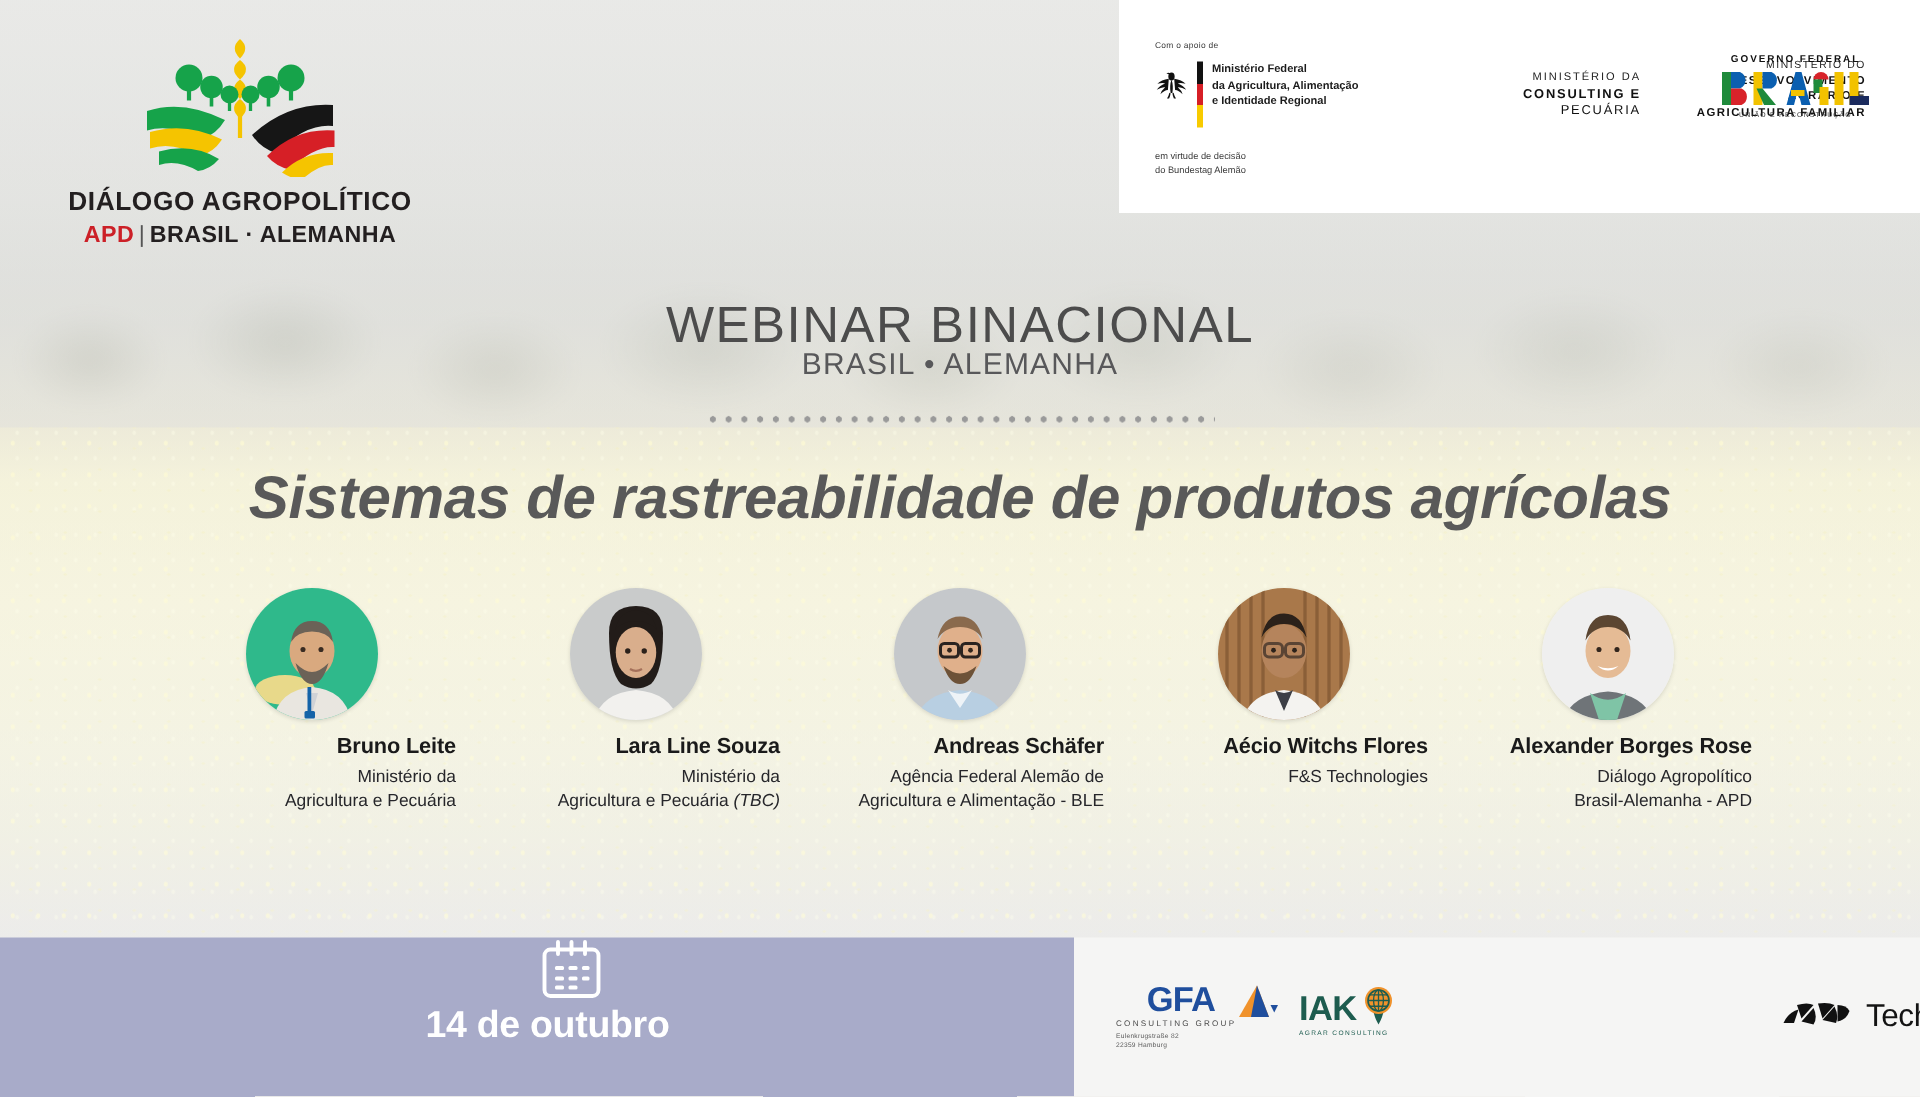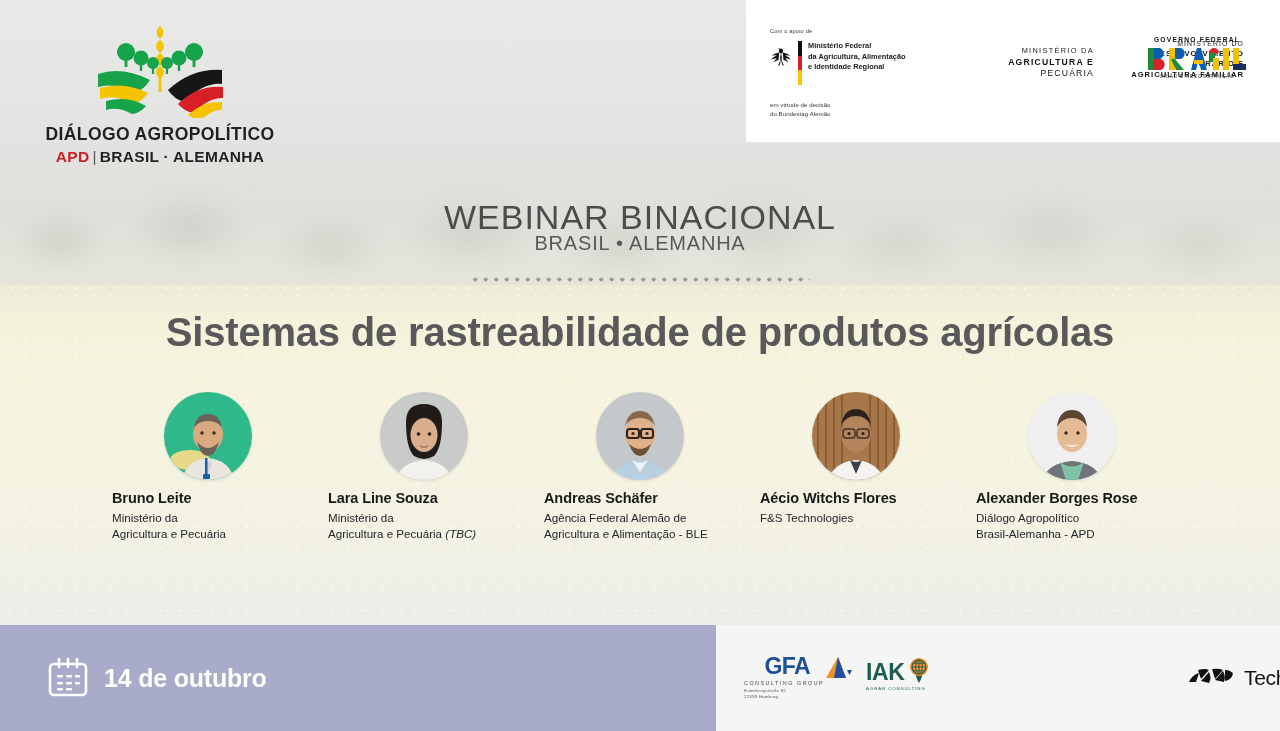--- a/index.html
+++ b/index.html
@@ -115,49 +115,49 @@
     position: absolute; left: 0; top: 232px; width: 1280px; text-align: center;
     font-size: 20px; letter-spacing: .8px; color: #58585a; font-weight: 400;
   }
   .dot-divider {
     position: absolute; left: 470px; top: 276px; width: 340px; height: 7px;
     background-image: radial-gradient(circle, #9a9a9a 1.9px, rgba(0,0,0,0) 2.2px);
     background-size: 10.5px 7px; background-repeat: repeat-x;
   }
   .main-title {
     position: absolute; left: 0; top: 310px; width: 1280px; text-align: center;
-    font-size: 40px; font-weight: bold; color: #595959; letter-spacing: -.2px;
+    font-size: 40px; font-weight: bold; color: #595959; letter-spacing: -.2px; font-style: italic;
   }
 
   
   .speakers {
     position: absolute; left: 0; top: 392px; width: 1280px;
     display: flex; justify-content: center; align-items: flex-start; gap: 24px;
   }
-  .speaker { width: 192px; text-align: left; }
+  .speaker { width: 192px; text-align: right; }
   .portrait {
     width: 88px; height: 88px; border-radius: 50%;
     margin: 0 auto 10px; overflow: hidden; position: relative;
     box-shadow: 0 1px 3px rgba(0,0,0,.12);
   }
   .portrait svg { display: block; width: 88px; height: 88px; }
   .sp-name {
     font-size: 14.5px; font-weight: bold; color: #1a1a1a; line-height: 1.2;
     letter-spacing: -.1px;
   }
   .sp-org {
     margin-top: 3px; font-size: 11.6px; color: #26262a; line-height: 1.33;
   }
   .sp-org em { font-style: italic; }
 
   
   .footer-left {
     position: absolute; left: 0; bottom: 0; width: 716px; height: 106px;
     background: #a8abc9;
-    display: flex; align-items: center;
+    display: flex; align-items: center; flex-direction: column;
   }
   .cal-icon { margin-left: 46px; width: 44px; height: 44px; flex: none; }
   .date-text {
     margin-left: 14px; font-size: 25px; font-weight: bold; color: #ffffff; letter-spacing: -.2px;
   }
   .time-block { margin-left: 70px; text-align: center; }
   .time-line { white-space: nowrap; }
   .time-main { font-size: 25px; font-weight: bold; color: #2e2e2e; letter-spacing: -.2px; }
   .time-tz { font-size: 16px; color: #3a3a3a; margin-left: 6px; }
   .time-sub { margin-top: 5px; font-size: 19px; font-weight: bold; color: #2e2e2e; }
@@ -263,21 +263,21 @@
         </div>
       </div>
       <div class="sup-de-bottom">
         <div>em virtude de decisão</div>
         <div>do Bundestag Alemão</div>
       </div>
     </div>
 
     <div class="sup-br1">
       <div class="min-l1">MINISTÉRIO DA</div>
-      <div class="min-l2">AGRICULTURA E</div>
+      <div class="min-l2">CONSULTING E</div>
       <div class="min-l3">PECUÁRIA</div>
     </div>
 
     <div class="sup-br2">
       <div class="min-s1">MINISTÉRIO DO</div>
       <div class="min-s2">DESENVOLVIMENTO</div>
       <div class="min-s2">AGRÁRIO E</div>
       <div class="min-s2">AGRICULTURA FAMILIAR</div>
     </div>
 

